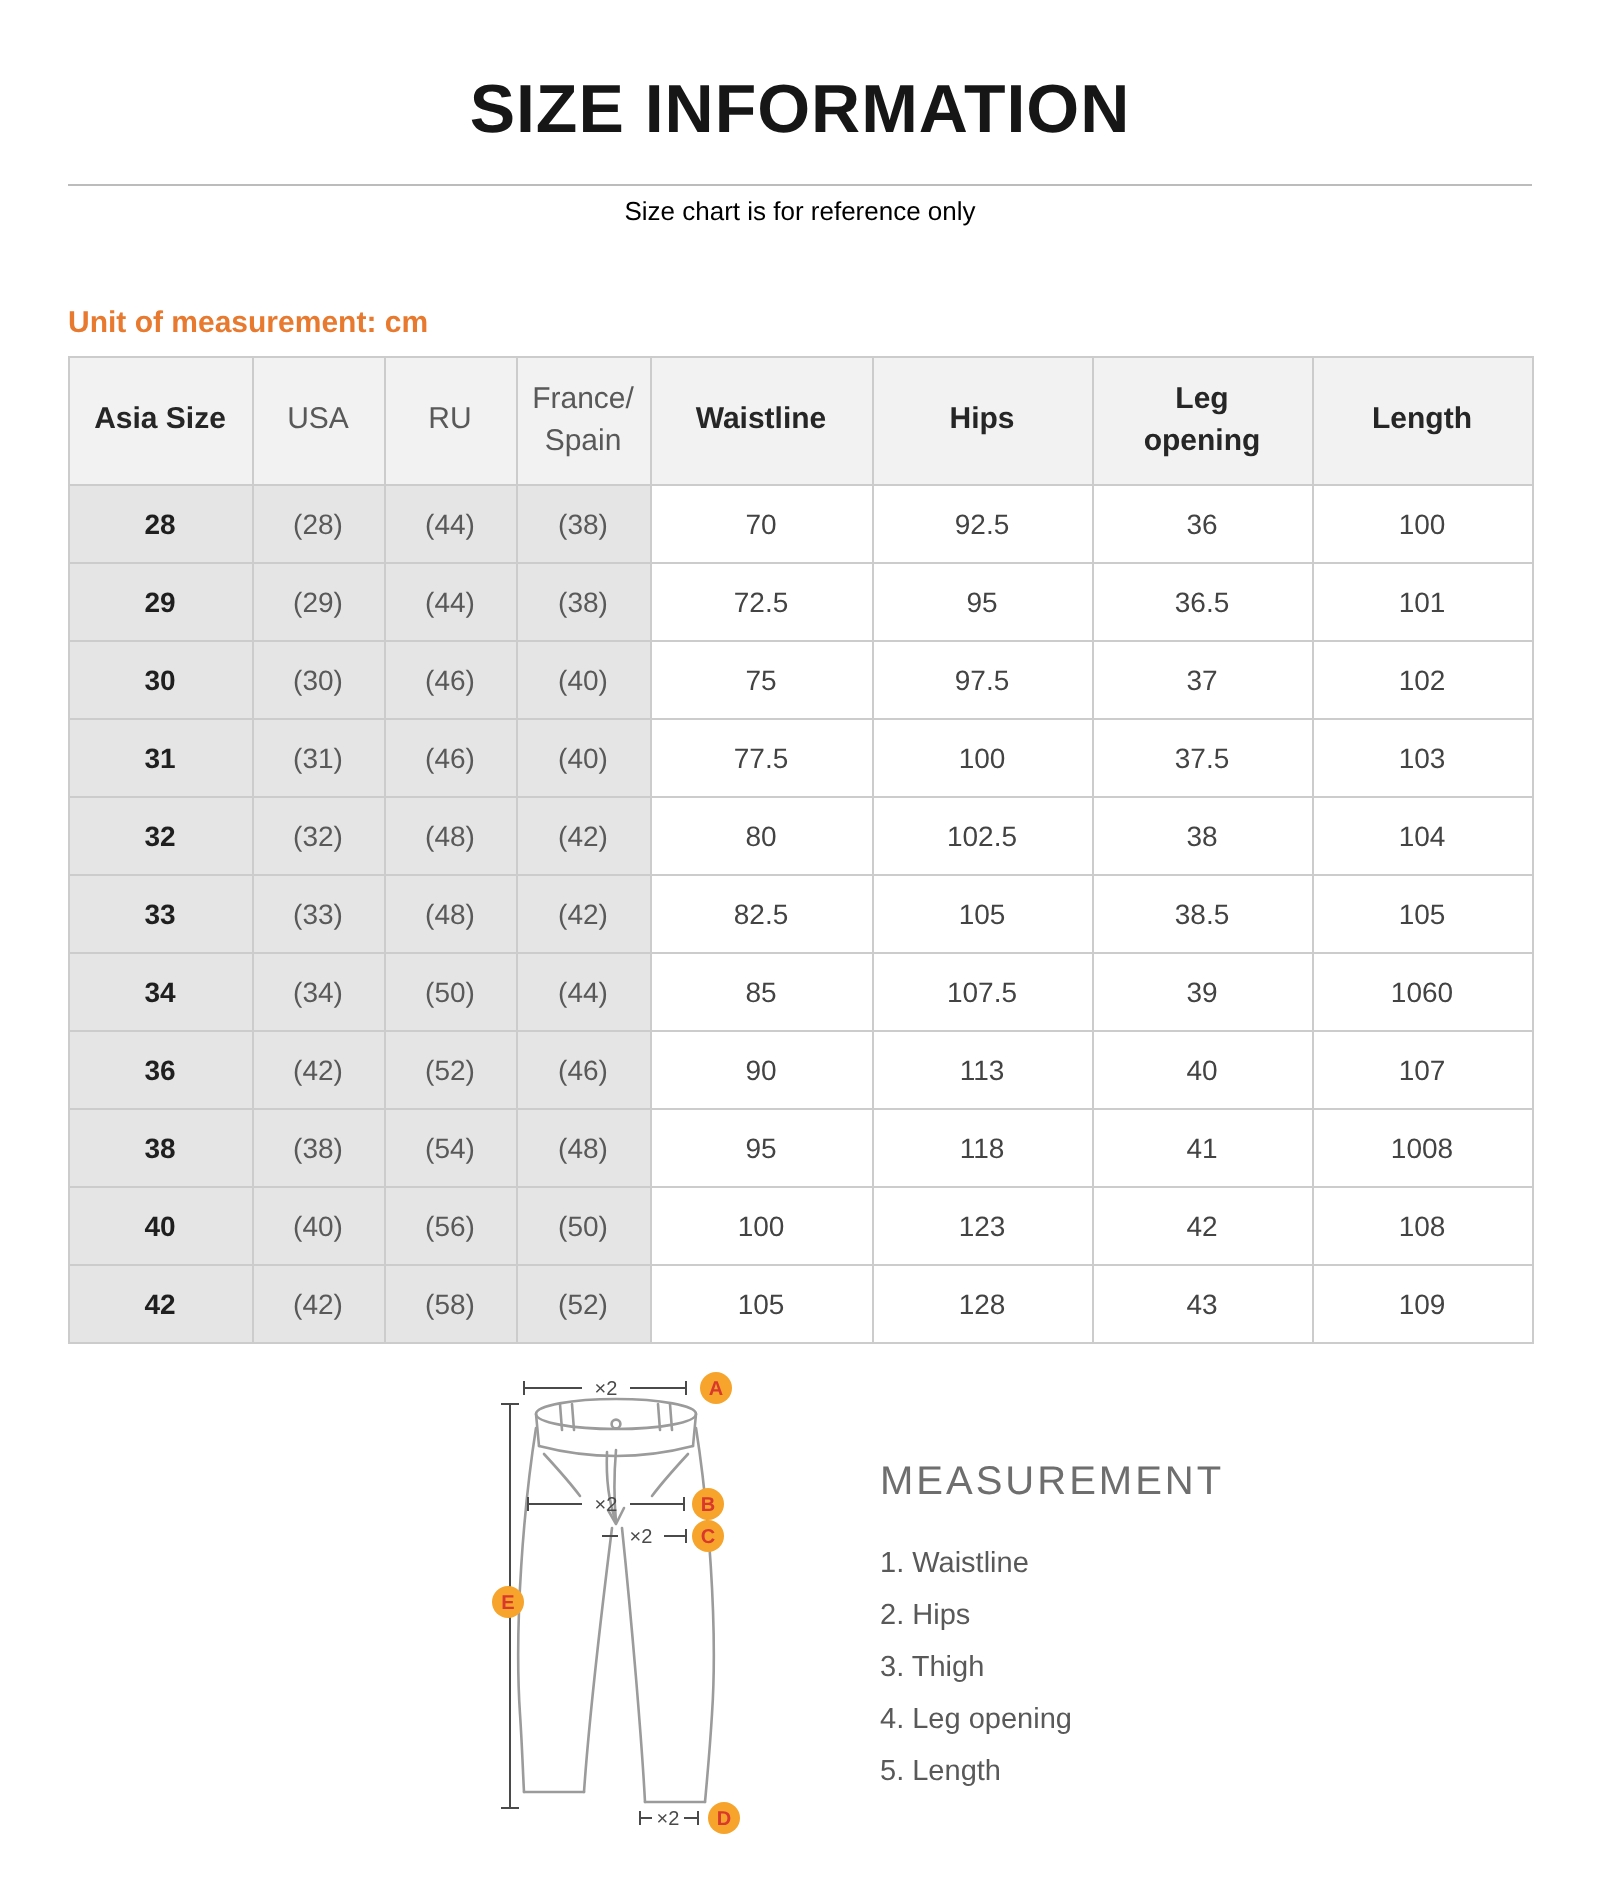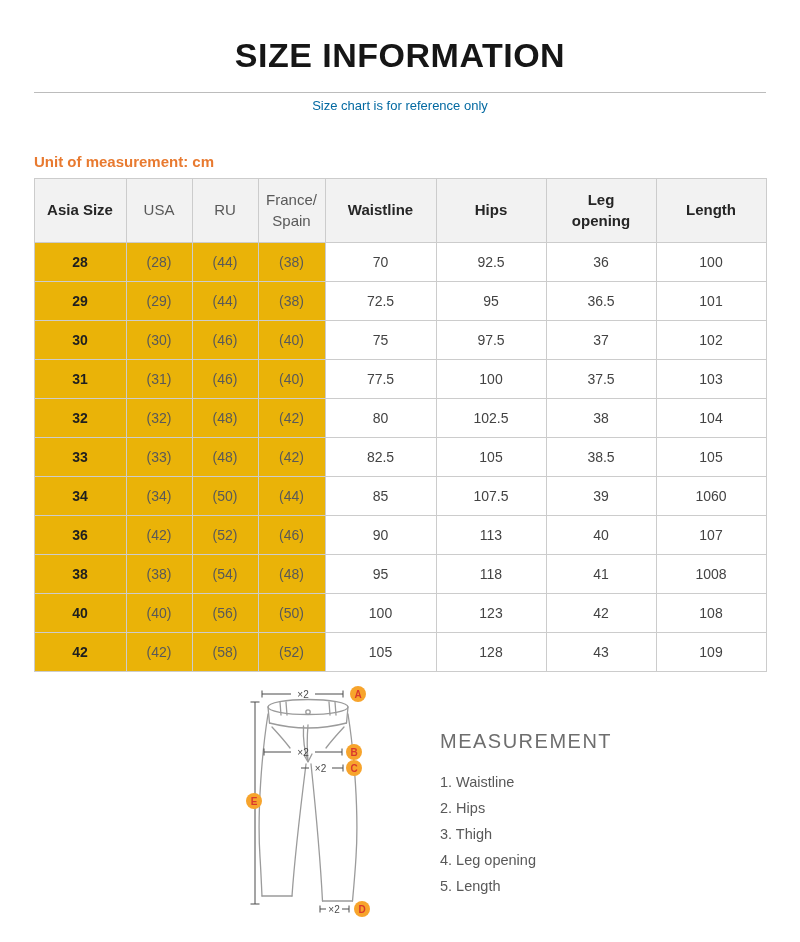--- a/index.html
+++ b/index.html
@@ -12,21 +12,21 @@
     text-align:center;
     font-size:34px; font-weight:700; letter-spacing:0.5px;
     color:#161616;
   }
   .divider {
     width:732px; margin:17px auto 0;
     border-top:1px solid #bcbcbc; height:0;
   }
   .subtitle {
     margin-top:5px; text-align:center;
-    font-size:13px; color:#0369a1;
+    font-size:13px; color:#000000;
   }
   .unit-label {
     width:732px; margin:40px auto 0;
     font-size:15px; font-weight:700; color:#E87A30;
   }
 
   table.size-table {
     width:732px; margin:8px auto 0;
     border-collapse:collapse; table-layout:fixed;
   }
@@ -37,21 +37,21 @@
   .size-table th {
     height:64px; background:#f2f2f2;
     font-size:15px; font-weight:700; color:#262626;
     white-space:pre-line; line-height:1.35;
   }
   .size-table th.muted { font-weight:400; color:#595959; }
   .size-table td {
     height:39px; background:#ffffff;
     font-size:14px; color:#434343; font-weight:400;
   }
-  .size-table td.shaded { background:#eab308; color:#595959; }
+  .size-table td.shaded { background:#e5e5e5; color:#595959; }
   .size-table td.size-col { font-weight:700; color:#1f1f1f; }
 
   .bottom-section { position:relative; width:800px; height:277px; }
   .pants-svg { position:absolute; left:238px; top:10px; }
 
   .measure-block { position:absolute; left:440px; top:38px;margin-top:20px; }
   .measure-heading {
     font-size:20px; color:#6e6e6e; letter-spacing:1.5px; font-weight:400;
   }
   .measure-list { list-style:none; margin:16px 0 0; padding:0; }

